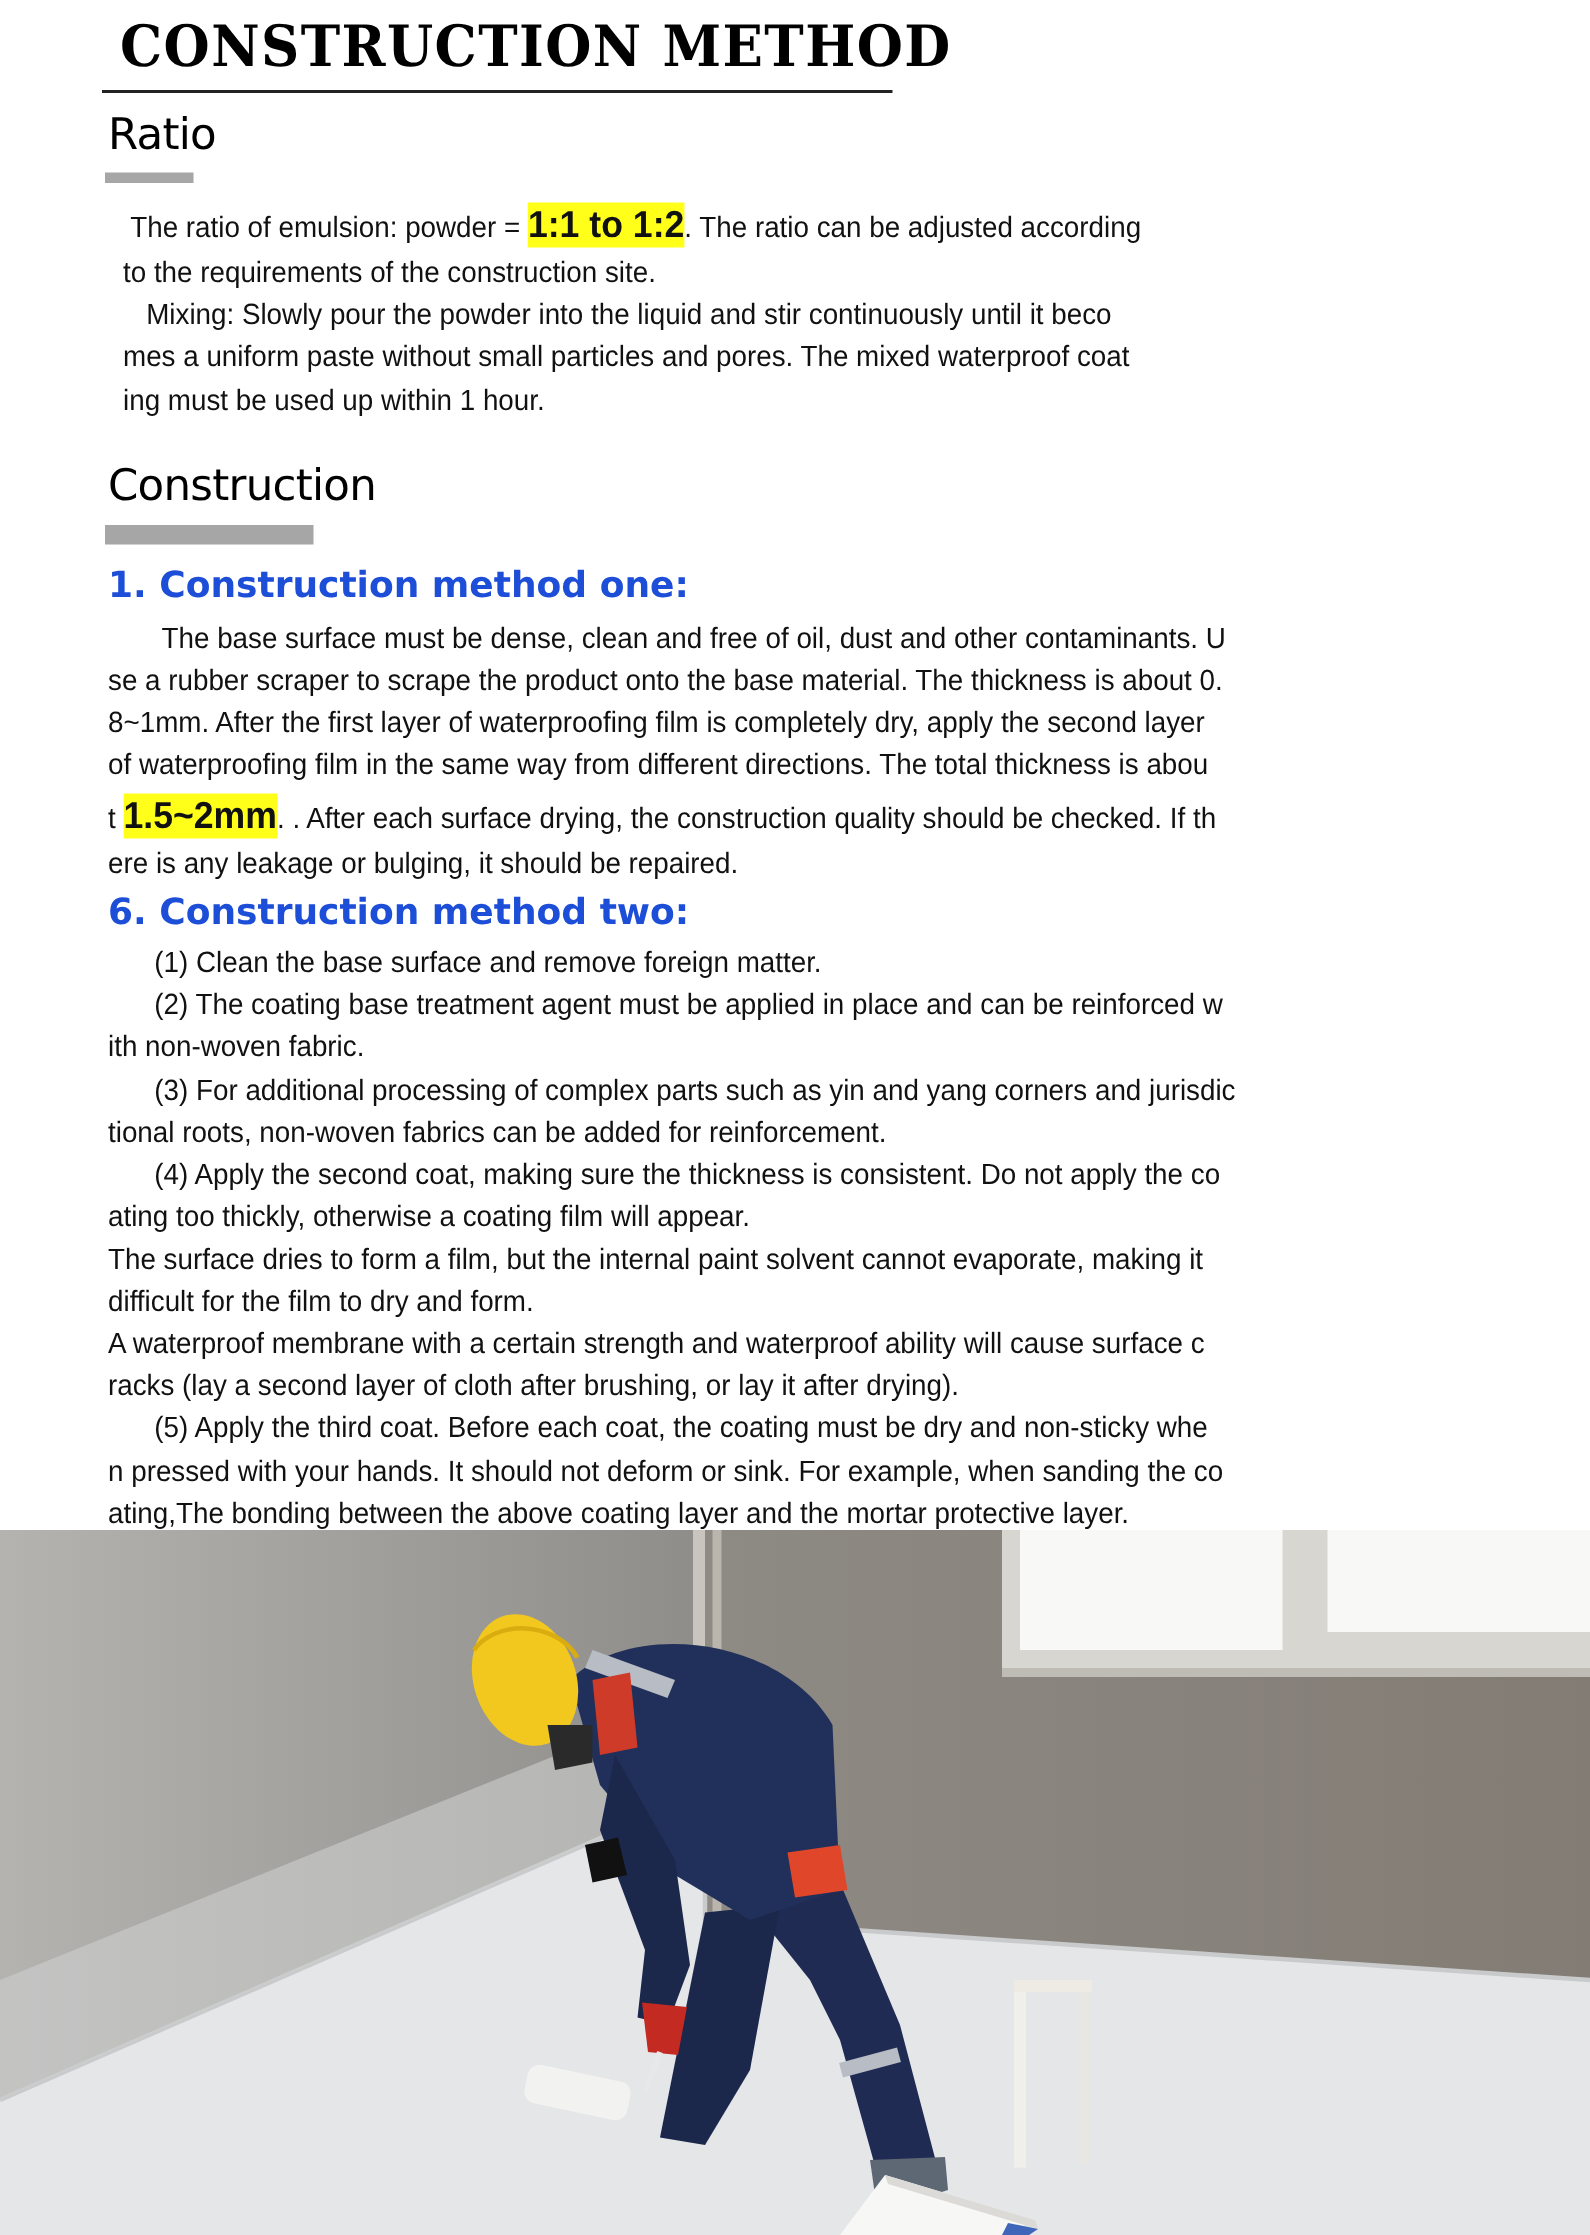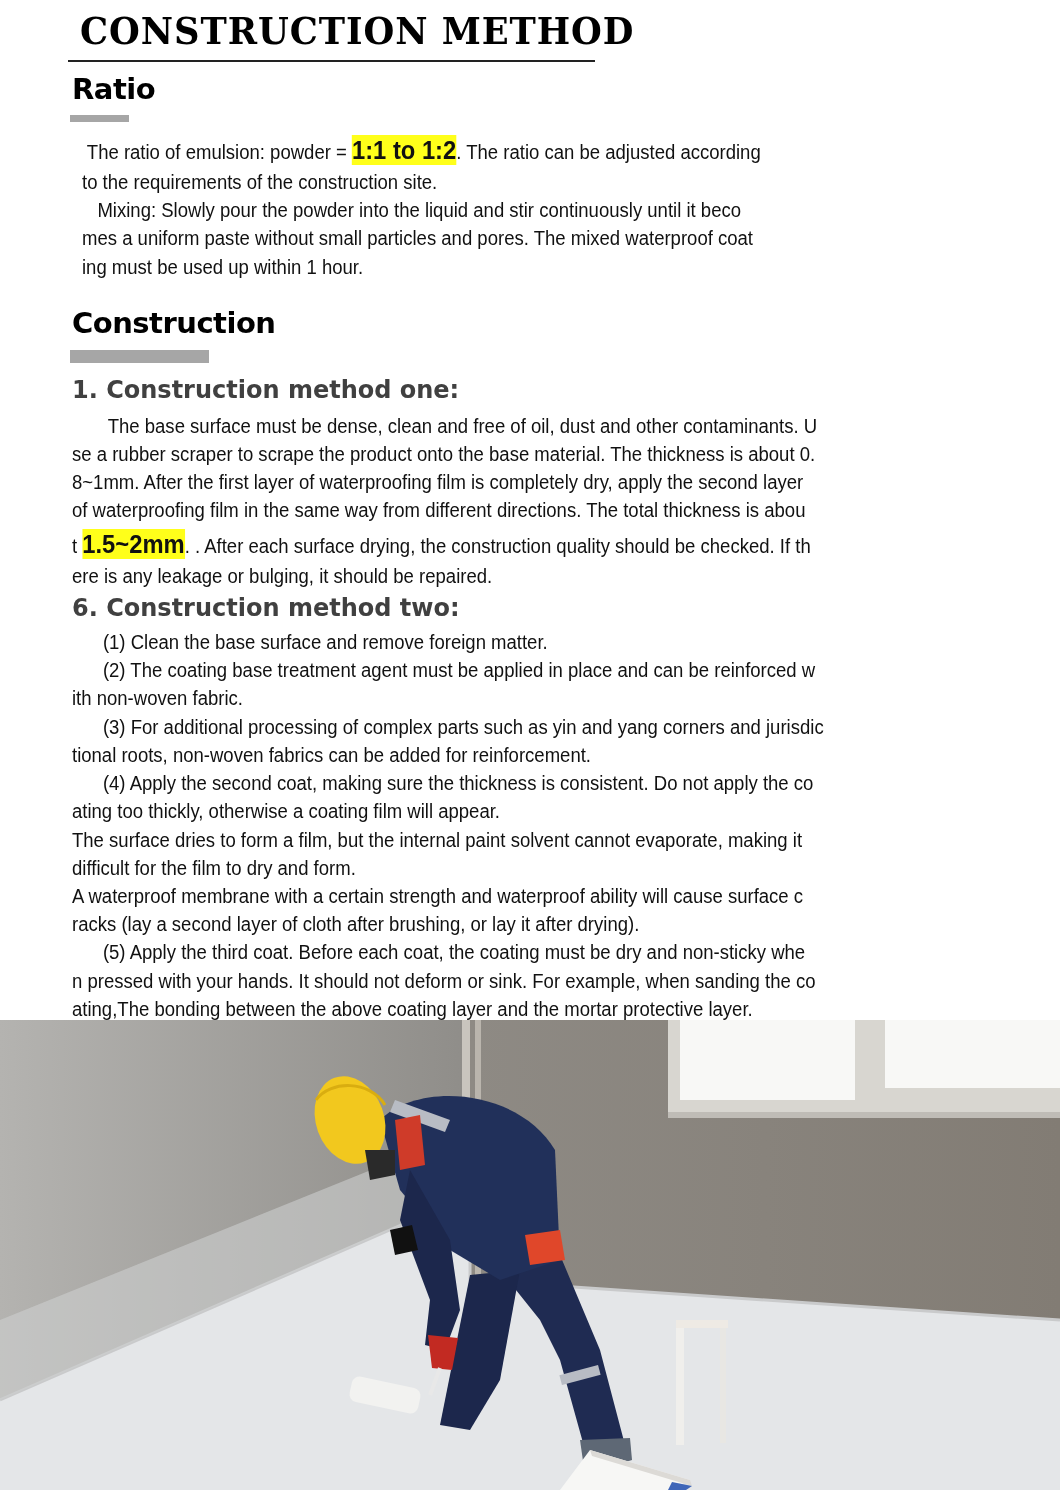--- a/index.html
+++ b/index.html
@@ -1,23 +1,23 @@
 <!DOCTYPE html>
 <html><head>
   <meta charset="utf-8">
   <style>
     html, body { margin: 0; padding: 0; background: #ffffff; }
     body { width: 1060px; height: 1490px; position: relative; overflow: hidden; font-family: "Liberation Sans", sans-serif; color: #111; }
     .page-title { position: absolute; left: 80px; top: 8px; font-family: "DejaVu Serif", serif; font-weight: 900; font-size: 38px; letter-spacing: 1px; transform: scaleX(0.93); transform-origin: left top; color: #000; margin: 0; line-height: 46px; }
     .title-rule { position: absolute; left: 68px; top: 60px; width: 527px; height: 2px; background: #222; }
-    .section-heading { position: absolute; left: 72px; font-family: "DejaVu Sans", sans-serif; font-weight: 700; font-size: 29px; color: #000; margin: 0; letter-spacing: -0.5px; }
+    .section-heading { position: absolute; left: 72px; font-family: "DejaVu Sans", sans-serif; font-weight: 400; font-size: 29px; color: #000; margin: 0; letter-spacing: -0.5px; }
     .heading-bar { position: absolute; left: 70px; height: 7px; background: #a6a6a6; }
     .para { position: absolute; font-family: "Liberation Sans", sans-serif; font-size: 19.5px; line-height: 28.3px; color: #111; margin: 0; white-space: pre; transform: scaleX(0.95); transform-origin: left top; }
     .hl { background: #ffff1a; font-weight: bold; font-size: 25px; padding: 1px 0; }
-    .sub-heading { position: absolute; left: 72px; font-family: "DejaVu Sans", sans-serif; font-weight: bold; font-size: 24px; color: #404040; margin: 0; }
+    .sub-heading { position: absolute; left: 72px; font-family: "DejaVu Sans", sans-serif; font-weight: bold; font-size: 24px; color: #1d4ed8; margin: 0; }
     .photo { position: absolute; left: 0; top: 1020px; width: 1060px; height: 470px; overflow: hidden; }
   </style>
 </head>
 <body>
 
 <h1 class="page-title">CONSTRUCTION METHOD</h1>
 <div class="title-rule"></div>
 
 <h2 class="section-heading" style="top:72px;">Ratio</h2>
 <div class="heading-bar" style="top:115px; width:59px;"></div>

